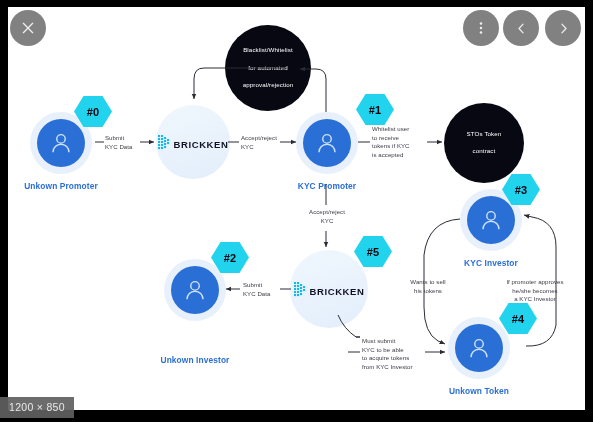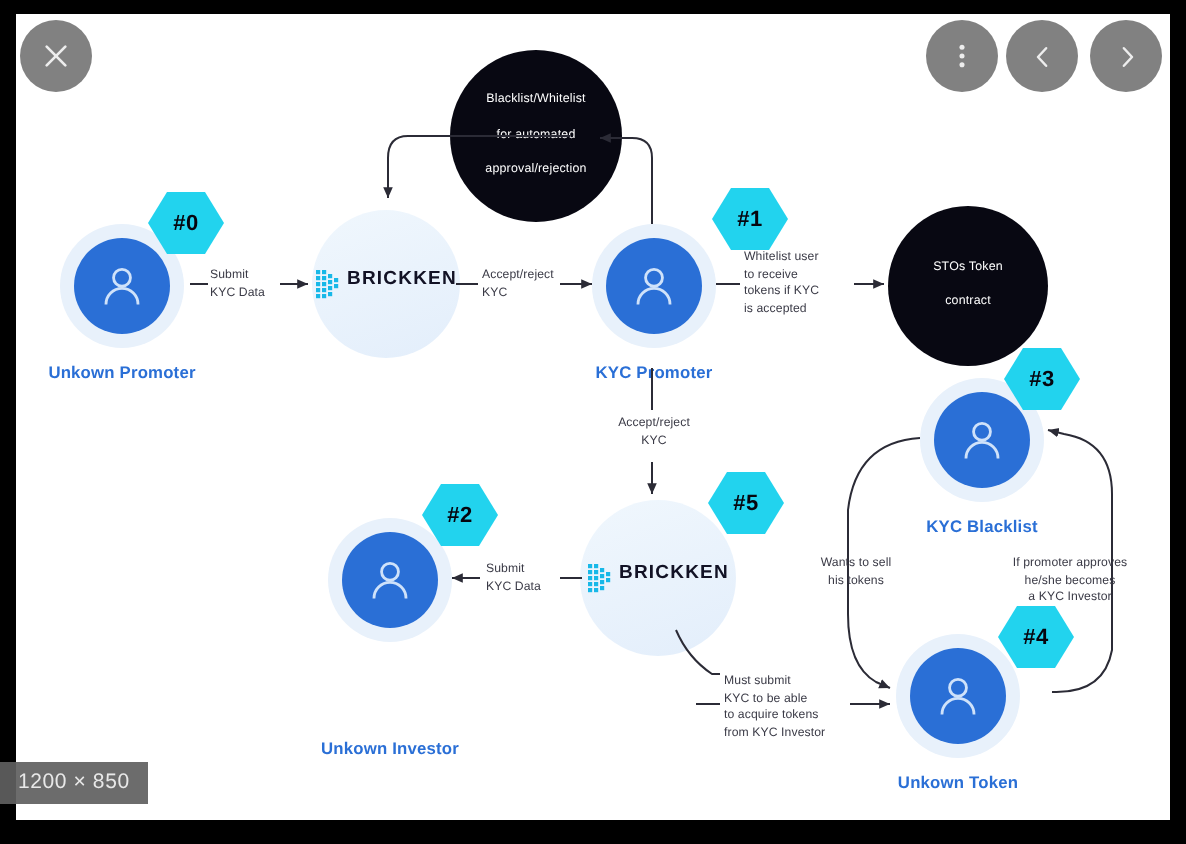--- a/index.html
+++ b/index.html
@@ -34,21 +34,21 @@
     z-index:40;
   }
   #close-btn { left:10px; top:10px; }
   #menu-btn  { left:463px; top:10px; }
   #prev-btn  { left:503px; top:10px; }
   #next-btn  { left:545px; top:10px; }
   .ctrl-btn svg { display:block; }
 
   #dim-badge {
     position:absolute;
-    left:0px; bottom:20px;
+    left:0px; bottom:4px;
     background:rgba(95,95,95,0.92);
     color:#e8e8e8;
     font-size:10.5px;
     letter-spacing:.3px;
     padding:4px 9px 5px 9px;
     z-index:40;
     white-space:nowrap;
   }
 
   
@@ -92,21 +92,21 @@
     letter-spacing:.1px;
   }
   .dark-circle span { display:block; padding:0 8px; }
 
   .brickken-circle {
     position:absolute;
     border-radius:50%;
     background:linear-gradient(160deg,#f0f7fd 0%,#e3eefb 100%);
     display:flex; align-items:center; justify-content:center;
   }
-  .bk-inner { display:flex; align-items:flex-start; gap:3px; }
+  .bk-inner { display:flex; align-items:flex-end; gap:3px; }
   .bk-word {
     font-size:9.5px;
     font-weight:bold;
     letter-spacing:.6px;
     color:#121225;
   }
 
   .hexbadge {
     position:absolute;
     width:38px; height:33px;
@@ -271,21 +271,21 @@
 
     <div class="node avatar-wrap" style="left:156px; top:252px; width:62px; height:62px;">
       <div class="avatar-halo"></div>
       <div class="avatar-core">
         <svg width="26" height="26" viewBox="0 0 24 24" fill="none" stroke="#cfe2fa" stroke-width="1.3">
           <circle cx="12" cy="8.2" r="3.9"></circle>
           <path d="M4.6 20.5a7.4 7.4 0 0 1 14.8 0"></path>
         </svg>
       </div>
     </div>
-    <div class="node-label" style="left:107px; top:317px;margin-top:45px;">Unkown Investor</div>
+    <div class="node-label" style="left:107px; top:303px;margin-top:45px;">Unkown Investor</div>
     <div class="hexbadge" style="left:203px; top:234px;">#2</div>
 
     <div class="edge-label" style="left:235px; top:274px; width:36px;">
       <div>Submit</div>
       <div>KYC Data</div>
     </div>
 
     <div class="brickken-circle" style="left:282px; top:243px; width:78px; height:78px;">
       <div class="bk-inner">
         <svg width="13" height="16" viewBox="0 0 13 16">
@@ -327,21 +327,21 @@
 
     <div class="node avatar-wrap" style="left:452px; top:182px; width:62px; height:62px;">
       <div class="avatar-halo"></div>
       <div class="avatar-core">
         <svg width="26" height="26" viewBox="0 0 24 24" fill="none" stroke="#cfe2fa" stroke-width="1.3">
           <circle cx="12" cy="8.2" r="3.9"></circle>
           <path d="M4.6 20.5a7.4 7.4 0 0 1 14.8 0"></path>
         </svg>
       </div>
     </div>
-    <div class="node-label" style="left:403px; top:251px;">KYC Blacklist</div>
+    <div class="node-label" style="left:403px; top:251px;">KYC Investor</div>
     <div class="hexbadge" style="left:494px; top:166px;">#3</div>
 
     <div class="edge-label center" style="left:490px; top:271px; width:74px;">
       <div>If promoter approves</div>
       <div>he/she becomes</div>
       <div>a KYC Investor</div>
     </div>
 
     <div class="node avatar-wrap" style="left:440px; top:310px; width:62px; height:62px;">
       <div class="avatar-halo"></div>

